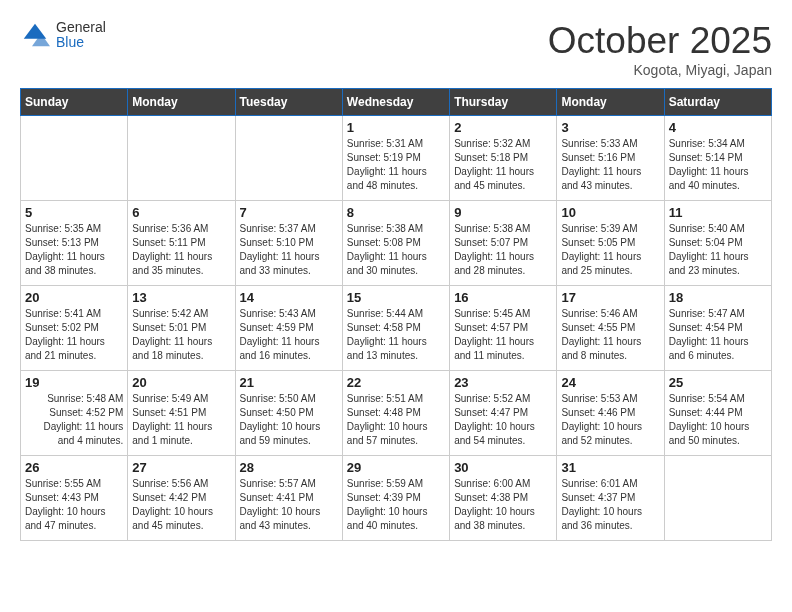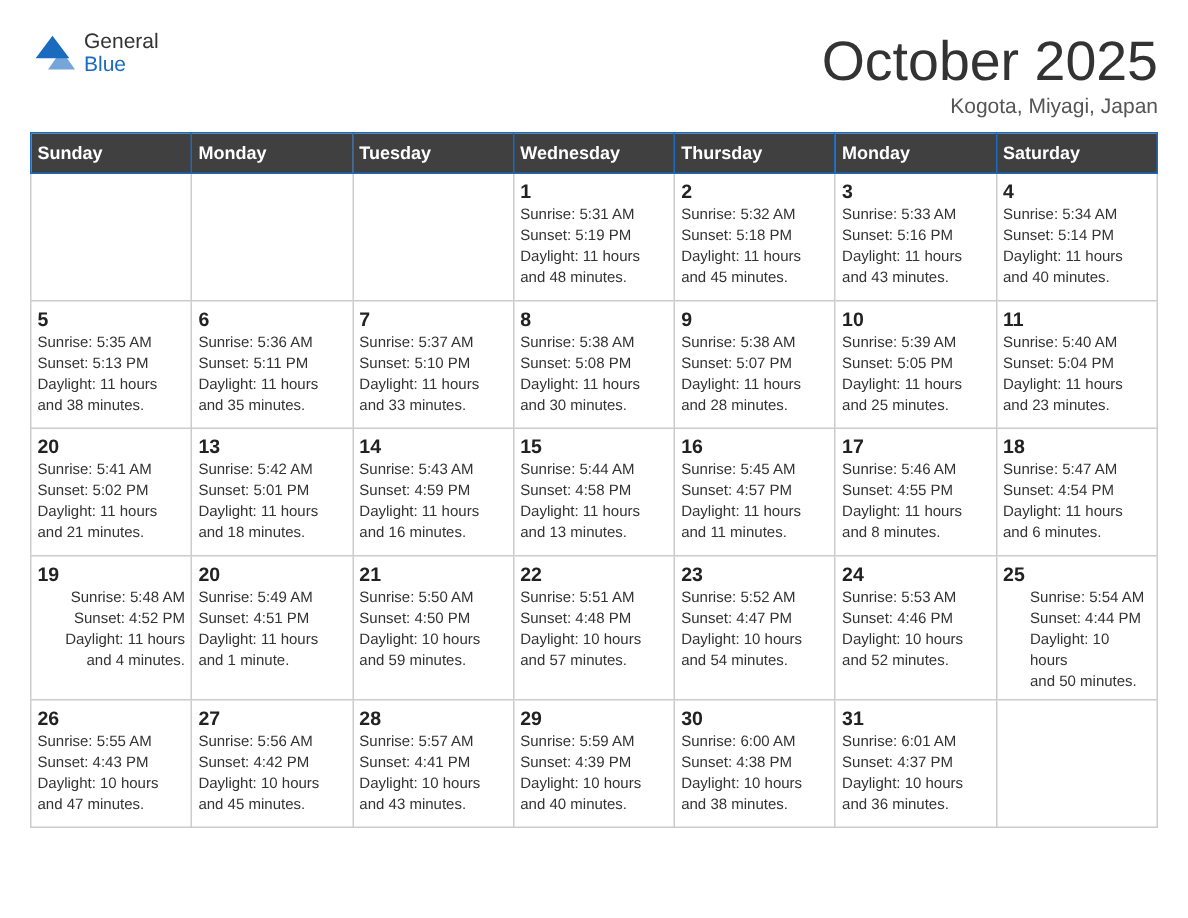--- a/index.html
+++ b/index.html
@@ -291,21 +291,21 @@
         </td>
         <td>
           <div class="day-num">24</div>
           <div class="day-info" style="white-space: pre-line;">Sunrise: 5:53 AM
 Sunset: 4:46 PM
 Daylight: 10 hours
 and 52 minutes.</div>
         </td>
         <td>
           <div class="day-num">25</div>
-          <div class="day-info" style="white-space: pre-line; margin-left: 18px;">Sunrise: 5:54 AM
+          <div class="day-info" style="white-space: pre-line;">Sunrise: 5:54 AM
 Sunset: 4:44 PM
 Daylight: 10 hours
 and 50 minutes.</div>
         </td>
       </tr>
       <tr class="week-row">
         <td>
           <div class="day-num">26</div>
           <div class="day-info" style="white-space: pre-line;">Sunrise: 5:55 AM
 Sunset: 4:43 PM

